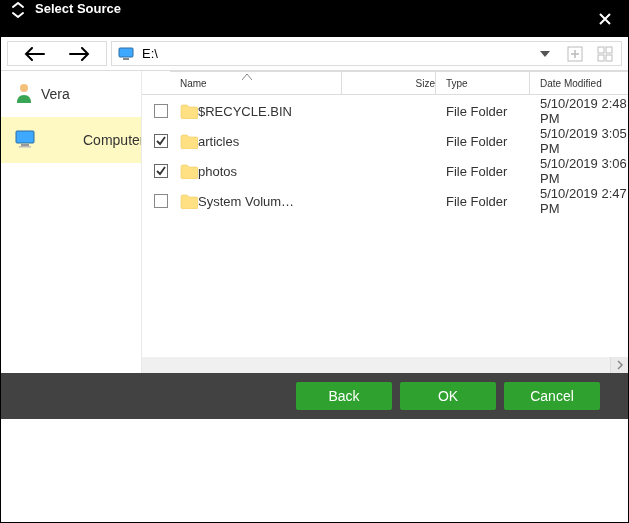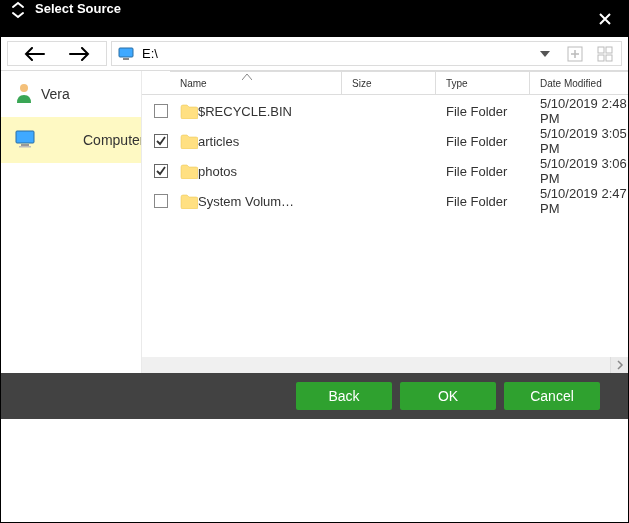--- a/index.html
+++ b/index.html
@@ -28,21 +28,21 @@
     .sidebar-item.selected { background: #fef9c3; gap: 48px; }
     .sidebar-item .label { font-size: 14px; color: #333; }
     .sidebar-item.selected .label { }
 
     .file-area { flex: 1; display: flex; flex-direction: column; border-left: 1px solid #eaeaea; background: #fff; }
     .file-header { display: flex; height: 24px; border-bottom: 1px solid #ddd; background: #fff; align-items: stretch; }
     .file-header .col { display: flex; align-items: center; padding-left: 10px; font-size: 10px; color: #333; border-right: 1px solid #ddd; border-top: 1px solid #ddd; position: relative; }
     .file-header .col:last-child { border-right: none; }
     .col-check { width: 28px; border: none !important; }
     .col-name { width: 172px; }
-    .col-size { width: 94px; }
+    .col-size { width: 94px; justify-content: flex-end; }
     .col-type { width: 94px; }
     .col-date { flex: 1; }
     .sort-caret { position: absolute; top: -1px; left: 72px; }
 
     .file-rows { flex: 1; overflow: auto; }
     .file-row { display: flex; align-items: center; height: 30px; padding-top: 2px; }
     .file-row .cell { display: flex; align-items: center; padding-left: 10px; font-size: 13px; color: #333; }
     .cell-check { width: 28px; justify-content: center; padding-left: 0; }
     .cell-name { width: 172px; gap: 0; }
     .cell-size { width: 94px; }

